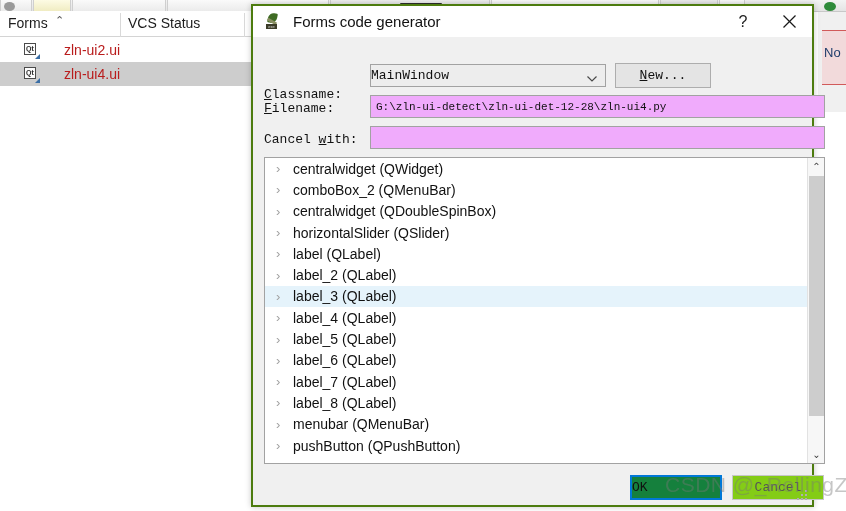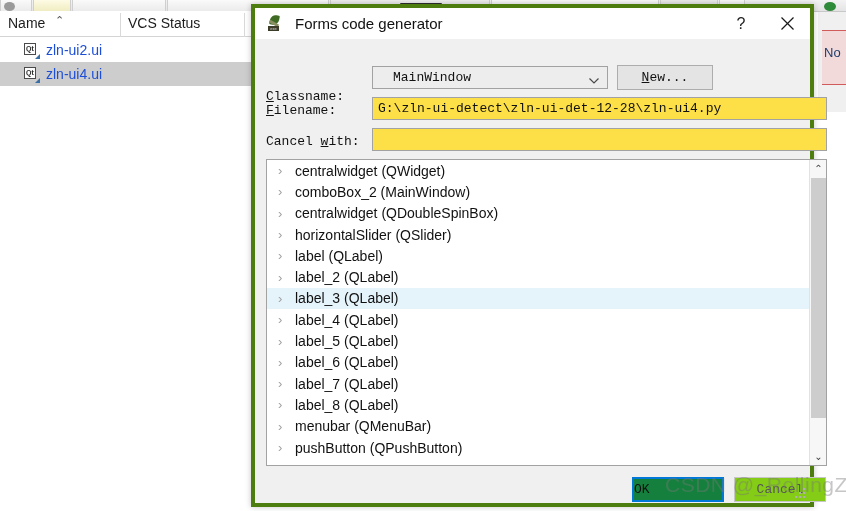--- a/index.html
+++ b/index.html
@@ -92,23 +92,23 @@
     height: 24px;
     display: flex;
     align-items: center;
     padding-left: 24px;
     box-sizing: border-box;
   }
   .file-row.selected {
     background: #cdcdcd;
   }
   .file-row .fname {
-    margin-left: 7px;
+    margin-left: 25px;
     font-size: 14px;
-    color: #1d4ed8;
+    color: #b91c1c;
   }
 
   
   .qt-icon {
     position: relative;
     width: 15px; height: 15px;
     flex: none;
   }
   .qt-icon .sq {
     position: absolute;
@@ -157,21 +157,21 @@
     color: #1f3d6b;
     white-space: nowrap;
   }
 
   
   #dialog {
     position: absolute;
     left: 251px; top: 4px;
     width: 563px; height: 503px;
     background: #f0f0f0;
-    border: 4px solid #4d7c0f;
+    border: 2px solid #4d7c0f;
     box-sizing: border-box;
     box-shadow: 0 0 6px rgba(0,0,0,0.22);
   }
   .titlebar {
     position: absolute;
     left: 0; top: 0;
     width: 100%; height: 31px;
     background: #ffffff;
     box-sizing: border-box;
     display: flex;
@@ -246,21 +246,21 @@
     position: absolute;
     background: #ededed;
     border: 1px solid #a2a2a2;
     box-sizing: border-box;
     display: flex;
     align-items: center;
     font-family: "Liberation Mono", monospace;
     font-size: 13px;
     color: #111;
   }
-  .combo .cval { margin-left: 20px; }
+  .combo .cval { margin-left: 0; }
   .combo .carrow {
     position: absolute;
     right: 7px; top: 50%;
     transform: translateY(-50%);
     width: 12px; height: 8px;
     color: #4a4a4a;
   }
 
   .btn-new {
     position: absolute;
@@ -270,27 +270,27 @@
     display: flex;
     align-items: center;
     justify-content: center;
     font-family: "Liberation Mono", monospace;
     font-size: 13px;
     color: #111;
   }
 
   .txtinput {
     position: absolute;
-    background: #fde047;
+    background: #f0abfc;
     border: 1px solid #a2a2a2;
     box-sizing: border-box;
     display: flex;
     align-items: center;
     font-family: "Liberation Mono", monospace;
-    font-size: 13px;
+    font-size: 11px;
     color: #111;
     padding-left: 5px;
     white-space: pre;
     overflow: hidden;
   }
 
   
   .tree {
     position: absolute;
     left: 11px; top: 120px;
@@ -421,21 +421,21 @@
     <div class="tb-seg" style="left:330px;width:160px;background:linear-gradient(#efefef,#dedede);"></div>
     <div class="tb-seg" style="left:491px;width:168px;"></div>
     <div class="tb-seg" style="left:660px;width:58px;background:linear-gradient(#ececec,#dadada);"></div>
     <div class="tb-seg" style="left:719px;width:26px;"></div>
     <div class="tb-dot" style="left:4px;top:2px;width:11px;height:9px;background:#9a9a9a;"></div>
     <div class="tb-dot" style="left:400px;top:3px;width:42px;height:7px;background:#2e2e2e;border-radius:1px;"></div>
     <div class="tb-dot" style="left:824px;top:2px;width:12px;height:9px;background:#2e8b3a;"></div>
   </div>
 
   <div class="project-header">
-    <span class="col-name">Name</span>
+    <span class="col-name">Forms</span>
     <span class="sort-indicator">⌃</span>
     <span class="col-vcs">VCS Status</span>
   </div>
   <div class="col-divider"></div>
   <div class="col-divider2"></div>
 
   <div class="file-row" style="top:38px;">
     <span class="qt-icon">
       <span class="sq">Qt</span>
         <span class="pen"></span>
@@ -496,21 +496,21 @@
     <div class="txtinput" style="left:117px; top:89px; width:455px; height:23px;"></div>
 
     <div class="tree">
       <div class="tree-rows">
         <div class="tree-row">
             <span class="chev">›</span>
             <span class="lbl">centralwidget (QWidget)</span>
           </div>
         <div class="tree-row">
             <span class="chev">›</span>
-            <span class="lbl">comboBox_2 (MainWindow)</span>
+            <span class="lbl">comboBox_2 (QMenuBar)</span>
           </div>
         <div class="tree-row">
             <span class="chev">›</span>
             <span class="lbl">centralwidget (QDoubleSpinBox)</span>
           </div>
         <div class="tree-row">
             <span class="chev">›</span>
             <span class="lbl">horizontalSlider (QSlider)</span>
           </div>
         <div class="tree-row">

